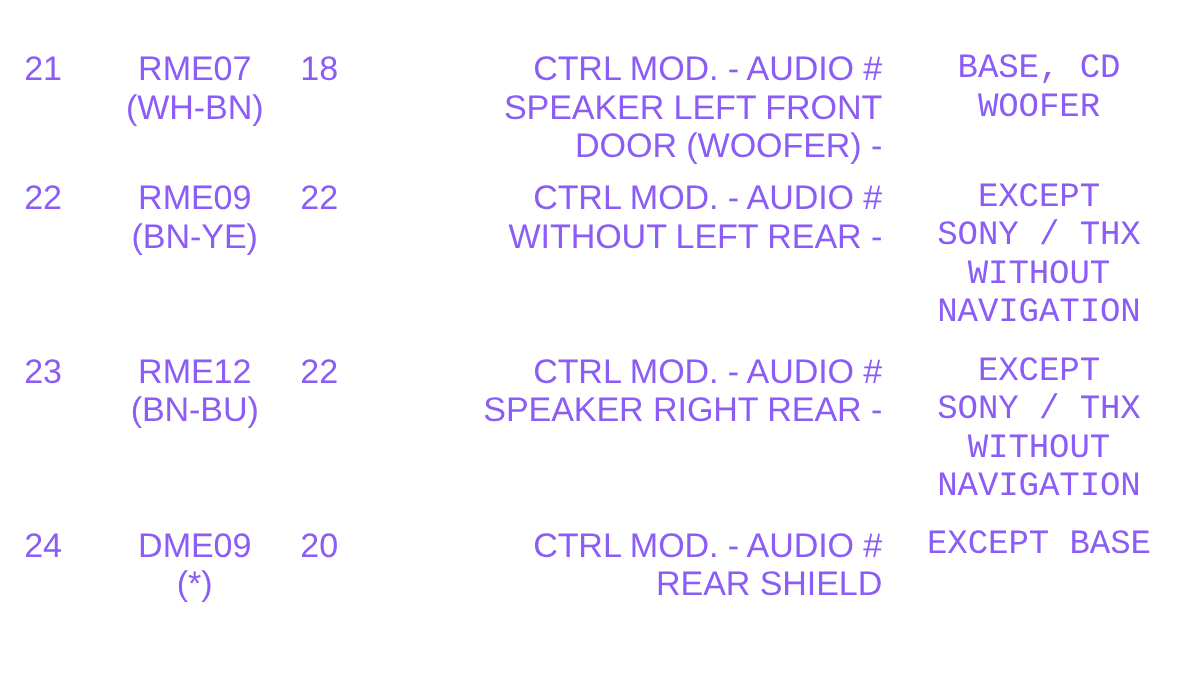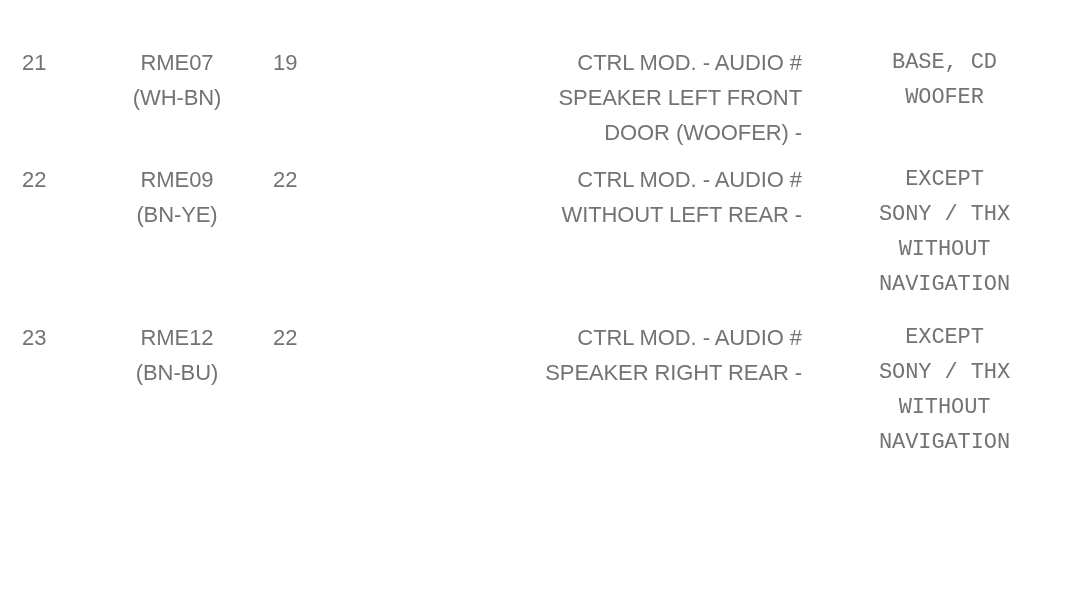--- a/index.html
+++ b/index.html
@@ -28,25 +28,25 @@
     left: 0;
     top: 0;
     width: 1078px;
     border-collapse: collapse;
     table-layout: fixed;
   }
 
   .pin-table tr.pin-row > td {
     vertical-align: top;
     padding: 0;
-    font-size: 22px;
+    font-size: 31px;
     line-height: 35px;
     font-weight: 400;
     letter-spacing: -0.1px;
-    color: #737373;
+    color: #8b5cf6;
   }
 
   
   col.c-pin    { width: 82px;  }
   col.c-wire   { width: 190px; }
   col.c-gauge  { width: 106px; }
   col.c-desc   { width: 424px; }
   col.c-note   { width: 276px; }
 
   td.cell-pin {
@@ -110,21 +110,21 @@
 
       <tr class="pin-row">
         <td class="cell-pin">
           <span class="line">21</span>
         </td>
         <td class="cell-wire">
           <span class="line">RME07</span>
           <span class="wire-sub">(WH-BN)</span>
         </td>
         <td class="cell-gauge">
-          <span class="line">19</span>
+          <span class="line">18</span>
         </td>
         <td class="cell-desc">
           <span class="line">CTRL MOD. - AUDIO #</span>
           <span class="line">SPEAKER LEFT FRONT</span>
           <span class="line">DOOR (WOOFER) -</span>
         </td>
         <td class="cell-note">
           <span class="line">BASE, CD</span>
           <span class="line">WOOFER</span>
         </td>
@@ -181,17 +181,36 @@
           <span class="line">SONY / THX</span>
           <span class="line">WITHOUT</span>
           <span class="line">NAVIGATION</span>
         </td>
       </tr>
 
       <tr class="row-spacer">
         <td class="sp-r3" colspan="5"></td>
       </tr>
 
+      <tr class="pin-row">
+        <td class="cell-pin">
+          <span class="line">24</span>
+        </td>
+        <td class="cell-wire">
+          <span class="line">DME09</span>
+          <span class="wire-sub">(*)</span>
+        </td>
+        <td class="cell-gauge">
+          <span class="line">20</span>
+        </td>
+        <td class="cell-desc">
+          <span class="line">CTRL MOD. - AUDIO #</span>
+          <span class="line">REAR SHIELD</span>
+        </td>
+        <td class="cell-note">
+          <span class="line">EXCEPT BASE</span>
+        </td>
+      </tr>
 
     </tbody>
   </table>
 
 </div>
 
 </body></html>

